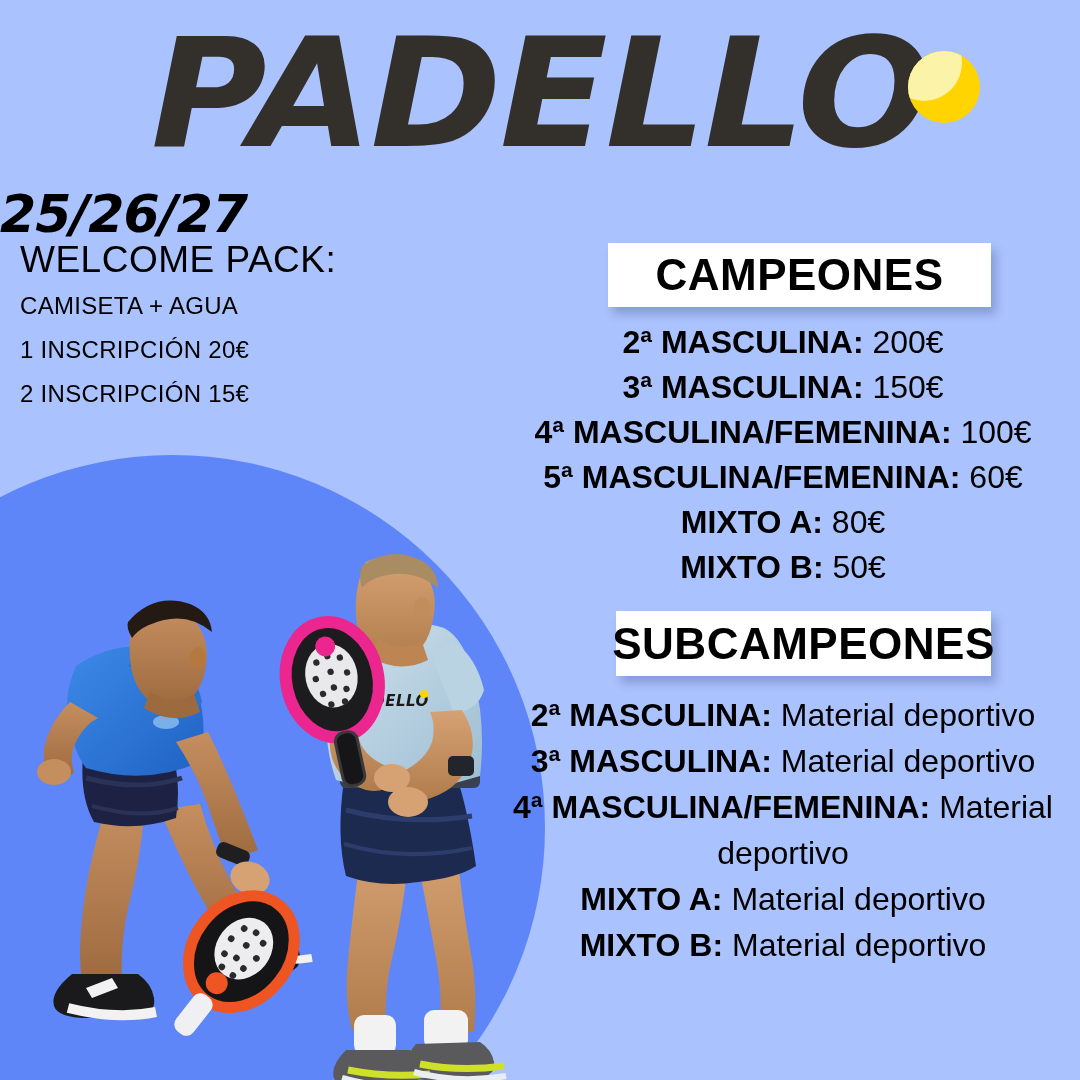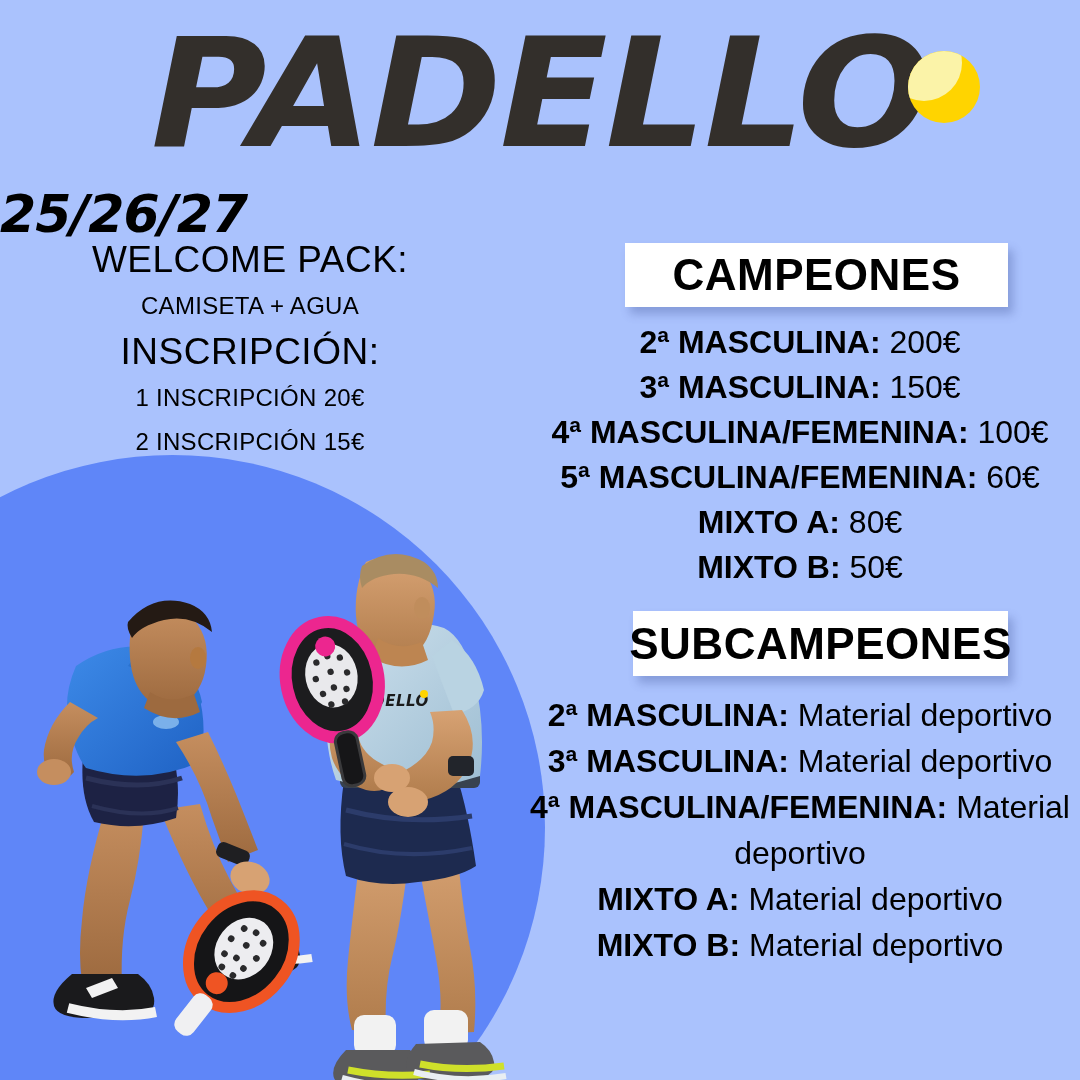--- a/index.html
+++ b/index.html
@@ -38,27 +38,27 @@
   }
   .date{
     position:absolute;left:0;top:186px;width:1080px;text-align:left;
     font-family:"DejaVu Sans","Liberation Sans",sans-serif;
     font-size:52px;line-height:56px;font-weight:bold;font-style:italic;color:#000;
     letter-spacing:-1px;
   }
 
   
   .left-info{
-    position:absolute;left:20px;top:236px;width:460px;text-align:center;color:#000;
+    position:absolute;left:20px;top:236px;width:460px;text-align:left;color:#000;
   }
   .li-strong{font-size:37px;line-height:48px;font-weight:500;letter-spacing:.5px;}
   .li-normal{font-size:24px;line-height:44px;font-weight:400;letter-spacing:.3px;}
 
   
-  .right-col{position:absolute;left:520px;top:0;width:560px;height:1080px;}
+  .right-col{position:absolute;left:503px;top:0;width:560px;height:1080px;}
 
   .banner{
     position:absolute;background:#fff;
     box-shadow:5px 7px 9px rgba(60,80,150,.33);
     display:flex;align-items:center;justify-content:center;
   }
   .banner-text{
     font-size:44px;font-weight:bold;color:#000;letter-spacing:.5px;line-height:44px;
   }
   #banner-campeones{left:105px;top:243px;width:383px;height:64px;}
@@ -233,21 +233,20 @@
     <span class="brand-text">PADELLO</span>
     <div class="ball">
       <div class="ball-hl"></div>
     </div>
   </div>
   <div class="date">25/26/27</div>
 
   <div class="left-info">
     <div class="li-strong">WELCOME PACK:</div>
     <div class="li-normal">CAMISETA + AGUA</div>
-    <div class="li-strong">INSCRIPCIÓN:</div>
     <div class="li-normal">1 INSCRIPCIÓN 20€</div>
     <div class="li-normal">2 INSCRIPCIÓN 15€</div>
   </div>
 
   <div class="right-col">
 
     <div class="banner" id="banner-campeones">
       <span class="banner-text">CAMPEONES</span>
     </div>
     <div class="prize-list" id="list-campeones">

